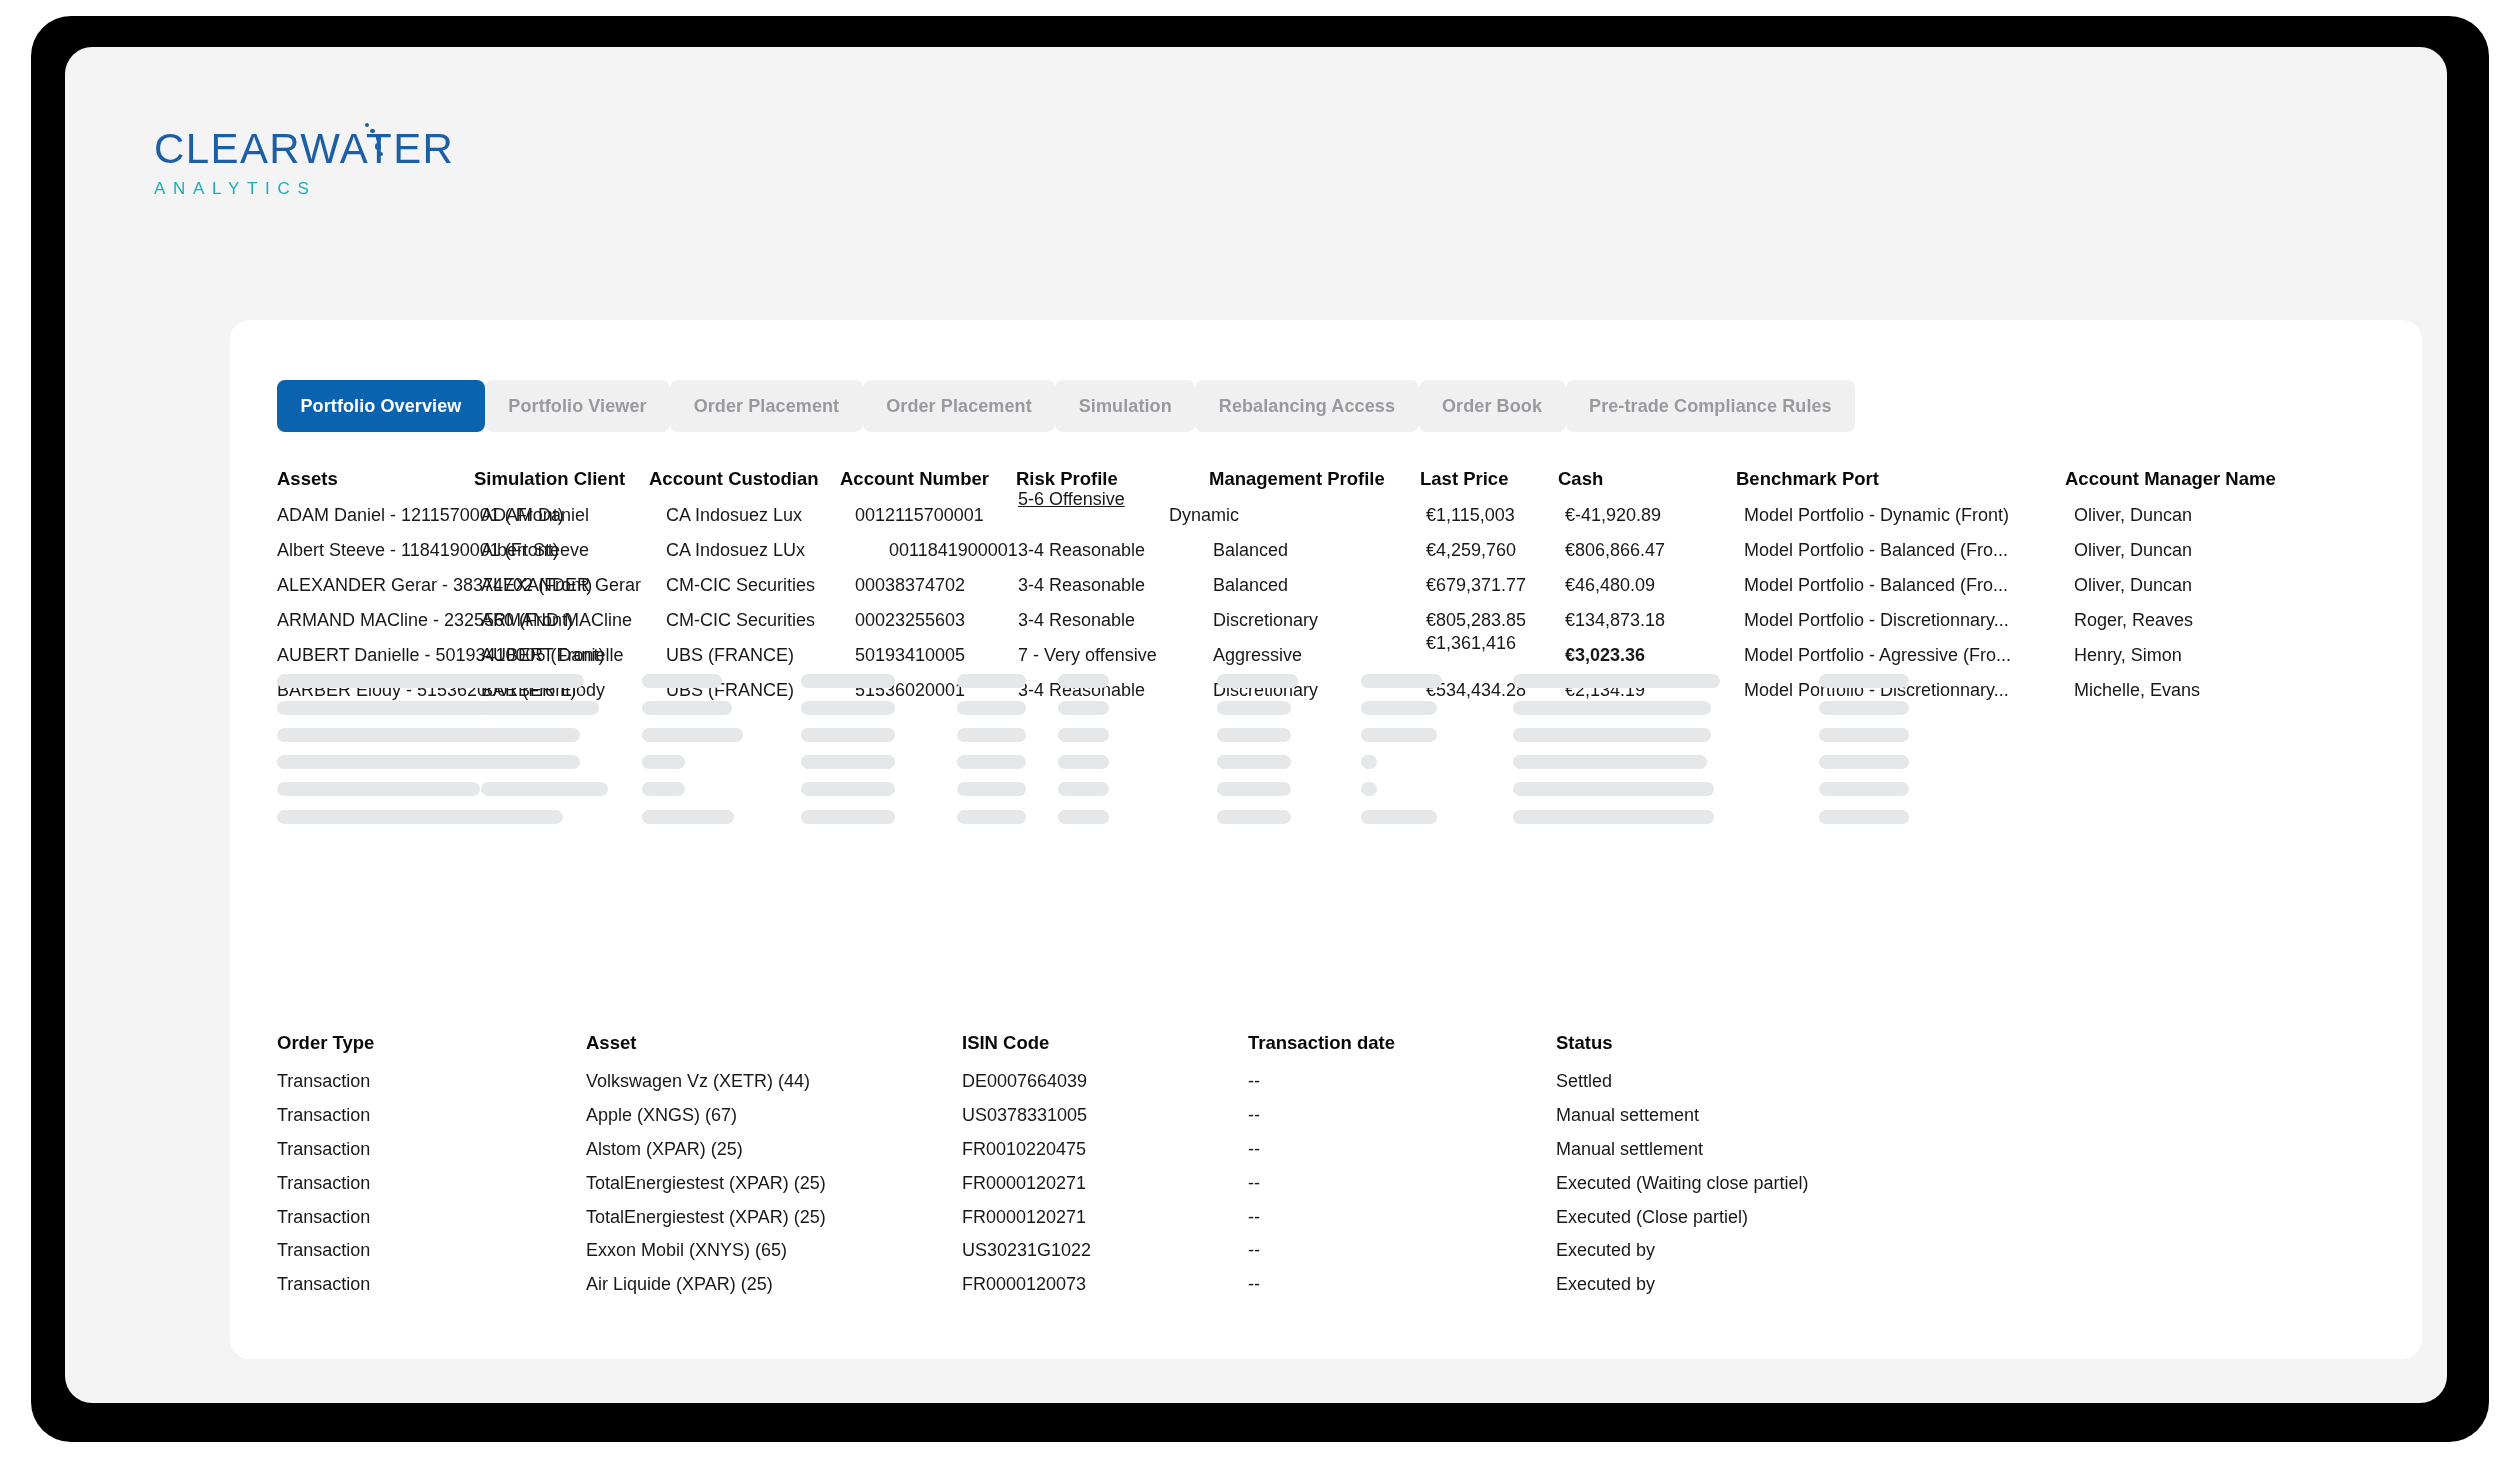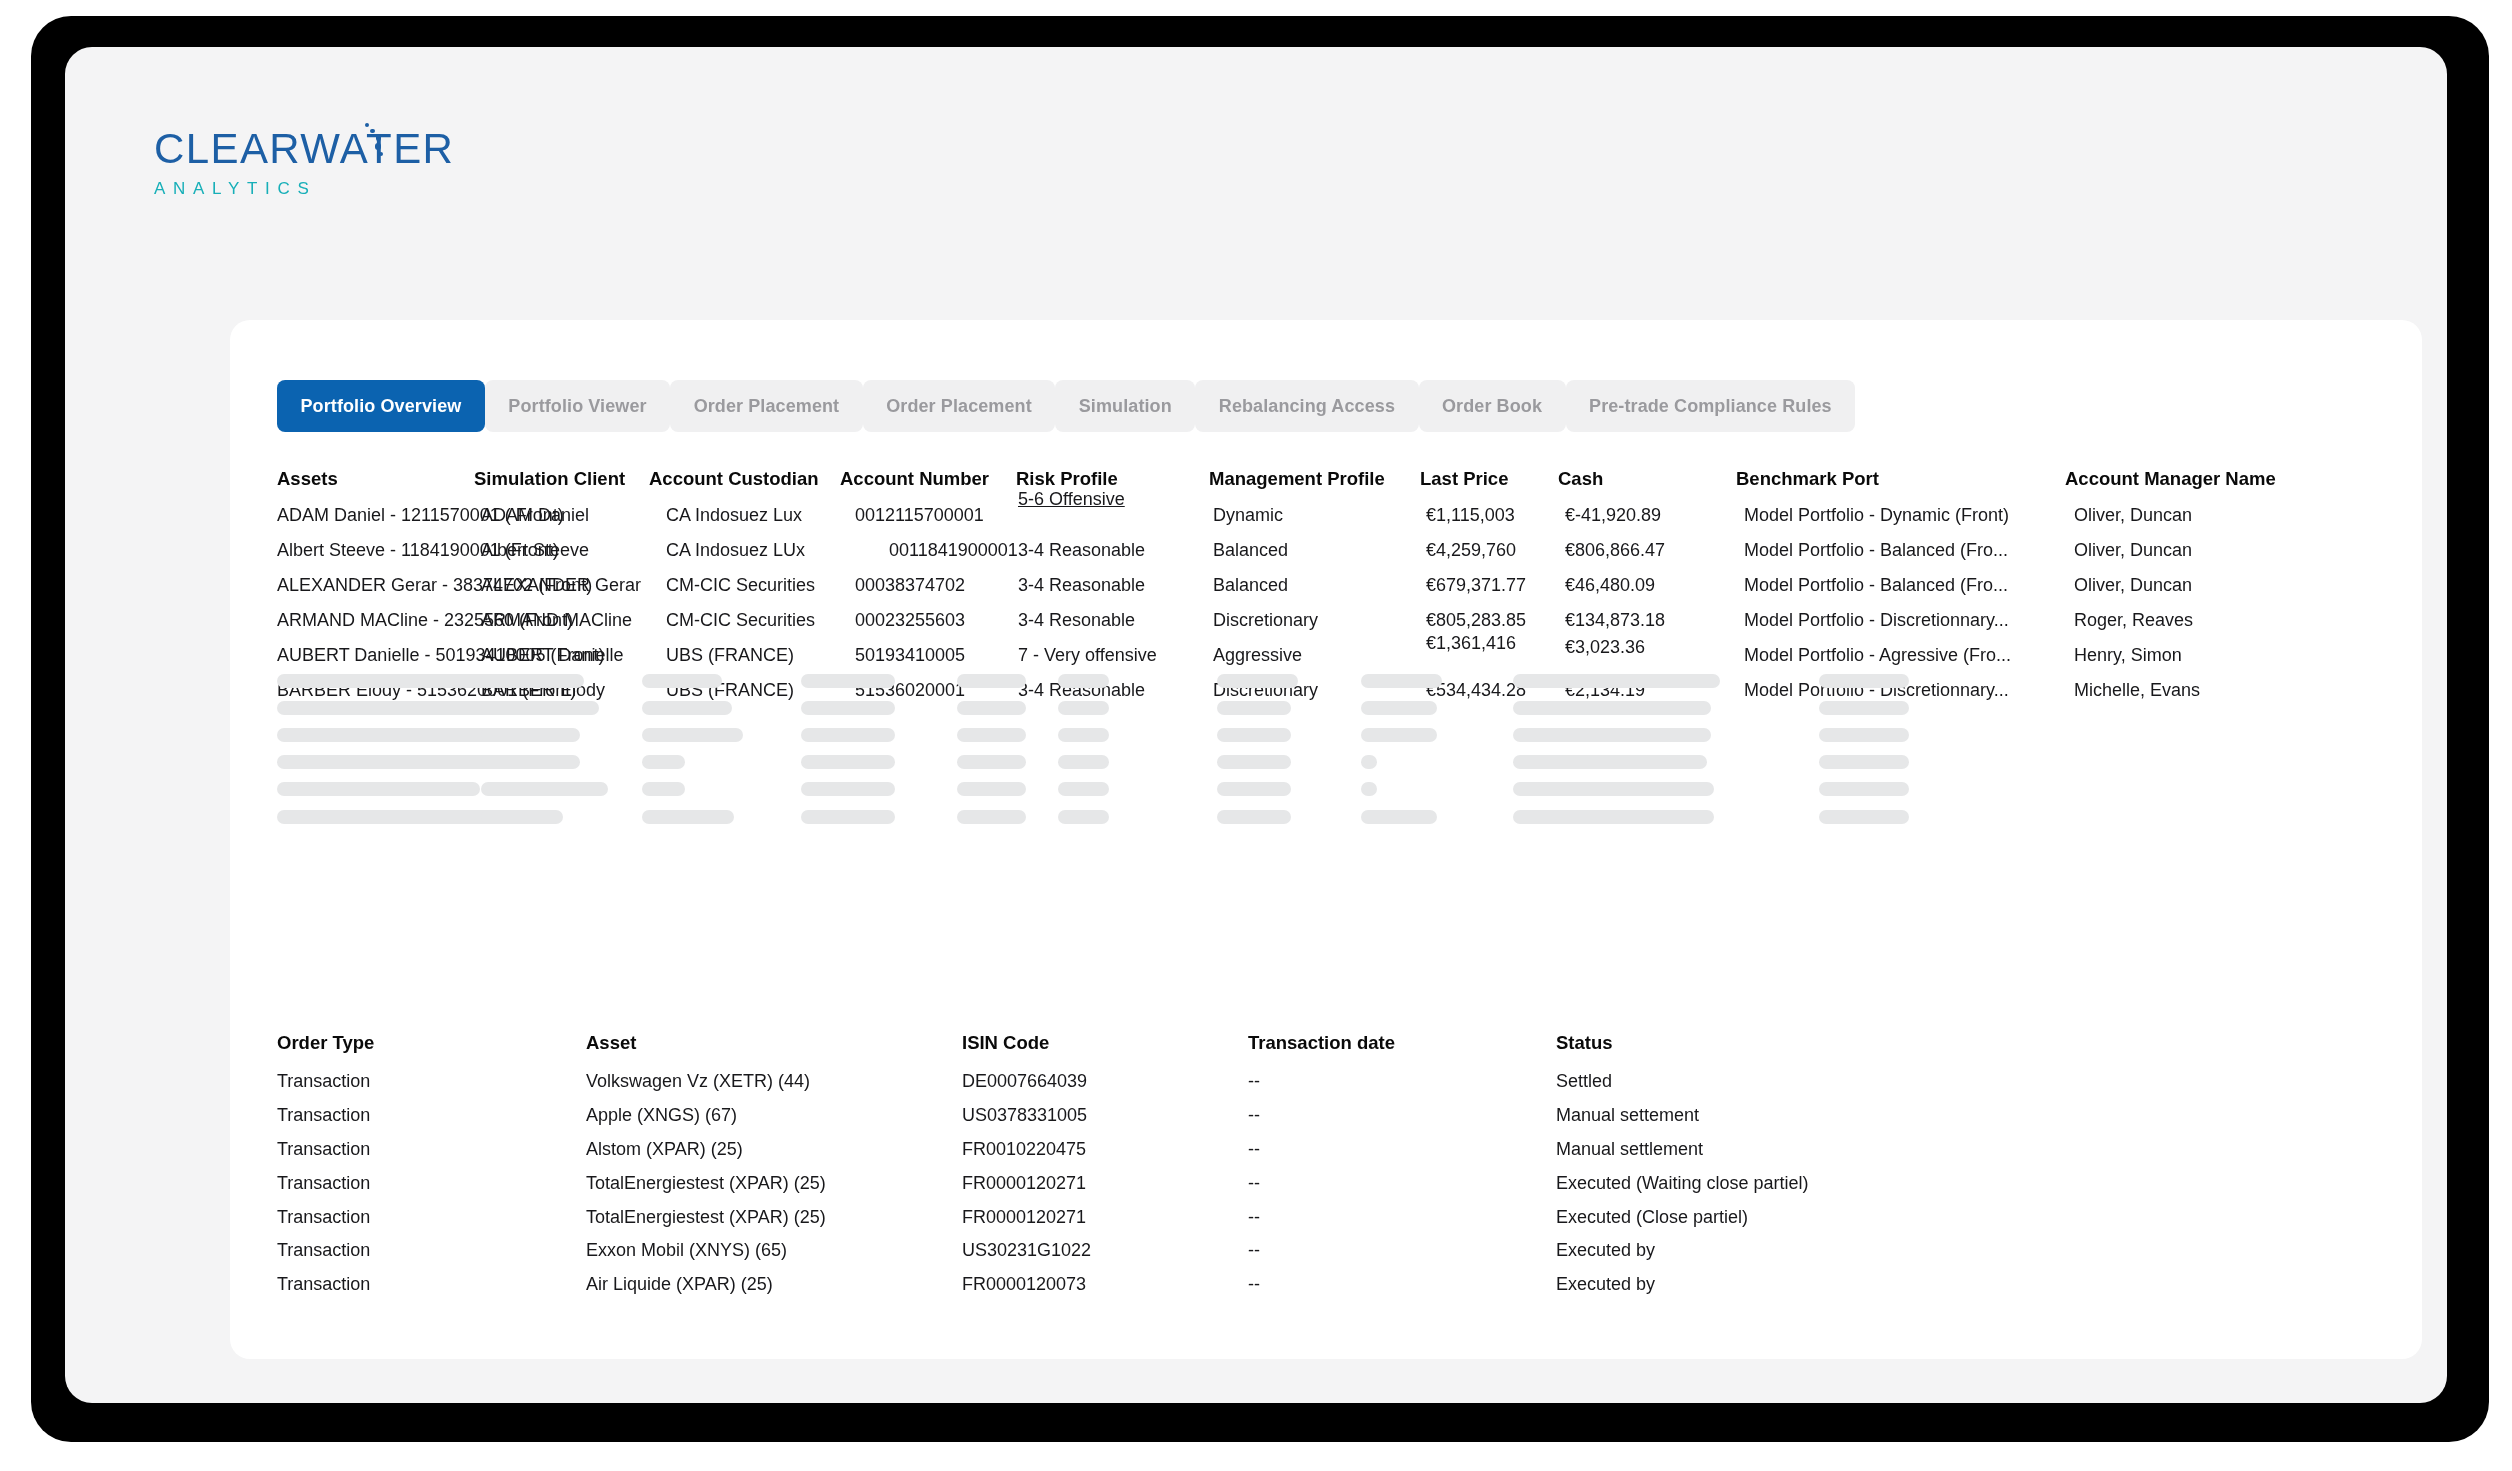--- a/index.html
+++ b/index.html
@@ -218,21 +218,21 @@
           <div class="cell" style="left: 1281px; top: 0px;">Cash</div>
           <div class="cell" style="left: 1459px; top: 0px;">Benchmark Port</div>
           <div class="cell" style="left: 1788px; top: 0px;">Account Manager Name</div>
         </div>
         <div class="trow">
           <div class="cell" style="left: 0px; top: 36px;">ADAM Daniel - 1211570001 ( Front)</div>
           <div class="cell" style="left: 204px; top: 36px;">ADAM Daniel</div>
           <div class="cell" style="left: 389px; top: 36px;">CA Indosuez Lux</div>
           <div class="cell" style="left: 578px; top: 36px;">0012115700001</div>
           <div class="cell" style="left: 741px; top: 20px; text-decoration: underline;">5-6 Offensive</div>
-          <div class="cell" style="left: 936px; top: 36px;">Dynamic</div>
+          <div class="cell" style="left: 892px; top: 36px;">Dynamic</div>
           <div class="cell" style="left: 1149px; top: 36px;">€1,115,003</div>
           <div class="cell" style="left: 1288px; top: 36px;">€-41,920.89</div>
           <div class="cell" style="left: 1467px; top: 36px;">Model Portfolio - Dynamic (Front)</div>
           <div class="cell" style="left: 1797px; top: 36px;">Oliver, Duncan</div>
         </div>
         <div class="trow">
           <div class="cell" style="left: 0px; top: 71px;">Albert Steeve - 1184190001 (Front)</div>
           <div class="cell" style="left: 204px; top: 71px;">Albert Steeve</div>
           <div class="cell" style="left: 389px; top: 71px;">CA Indosuez LUx</div>
           <div class="cell" style="left: 612px; top: 71px;">0011841900001</div>
@@ -268,21 +268,21 @@
           <div class="cell" style="left: 1797px; top: 141px;">Roger, Reaves</div>
         </div>
         <div class="trow">
           <div class="cell" style="left: 0px; top: 176px;">AUBERT Danielle - 50193410005 (Front)</div>
           <div class="cell" style="left: 204px; top: 176px;">AUBERT Danielle</div>
           <div class="cell" style="left: 389px; top: 176px;">UBS (FRANCE)</div>
           <div class="cell" style="left: 578px; top: 176px;">50193410005</div>
           <div class="cell" style="left: 741px; top: 176px;">7 - Very offensive</div>
           <div class="cell" style="left: 936px; top: 176px;">Aggressive</div>
           <div class="cell" style="left: 1149px; top: 164px;">€1,361,416</div>
-          <div class="cell" style="left: 1288px; top: 168px;">€3,023.36</div>
+          <div class="cell" style="left: 1288px; top: 176px; font-weight: bold;">€3,023.36</div>
           <div class="cell" style="left: 1467px; top: 176px;">Model Portfolio - Agressive (Fro...</div>
           <div class="cell" style="left: 1797px; top: 176px;">Henry, Simon</div>
         </div>
         <div class="trow">
           <div class="cell" style="left: 0px; top: 211px;">BARBER Elody - 5153620001 (Front)</div>
           <div class="cell" style="left: 204px; top: 211px;">BARBER Elody</div>
           <div class="cell" style="left: 389px; top: 211px;">UBS (FRANCE)</div>
           <div class="cell" style="left: 578px; top: 211px;">51536020001</div>
           <div class="cell" style="left: 741px; top: 211px;">3-4 Reasonable</div>
           <div class="cell" style="left: 936px; top: 211px;">Discretionary</div>

